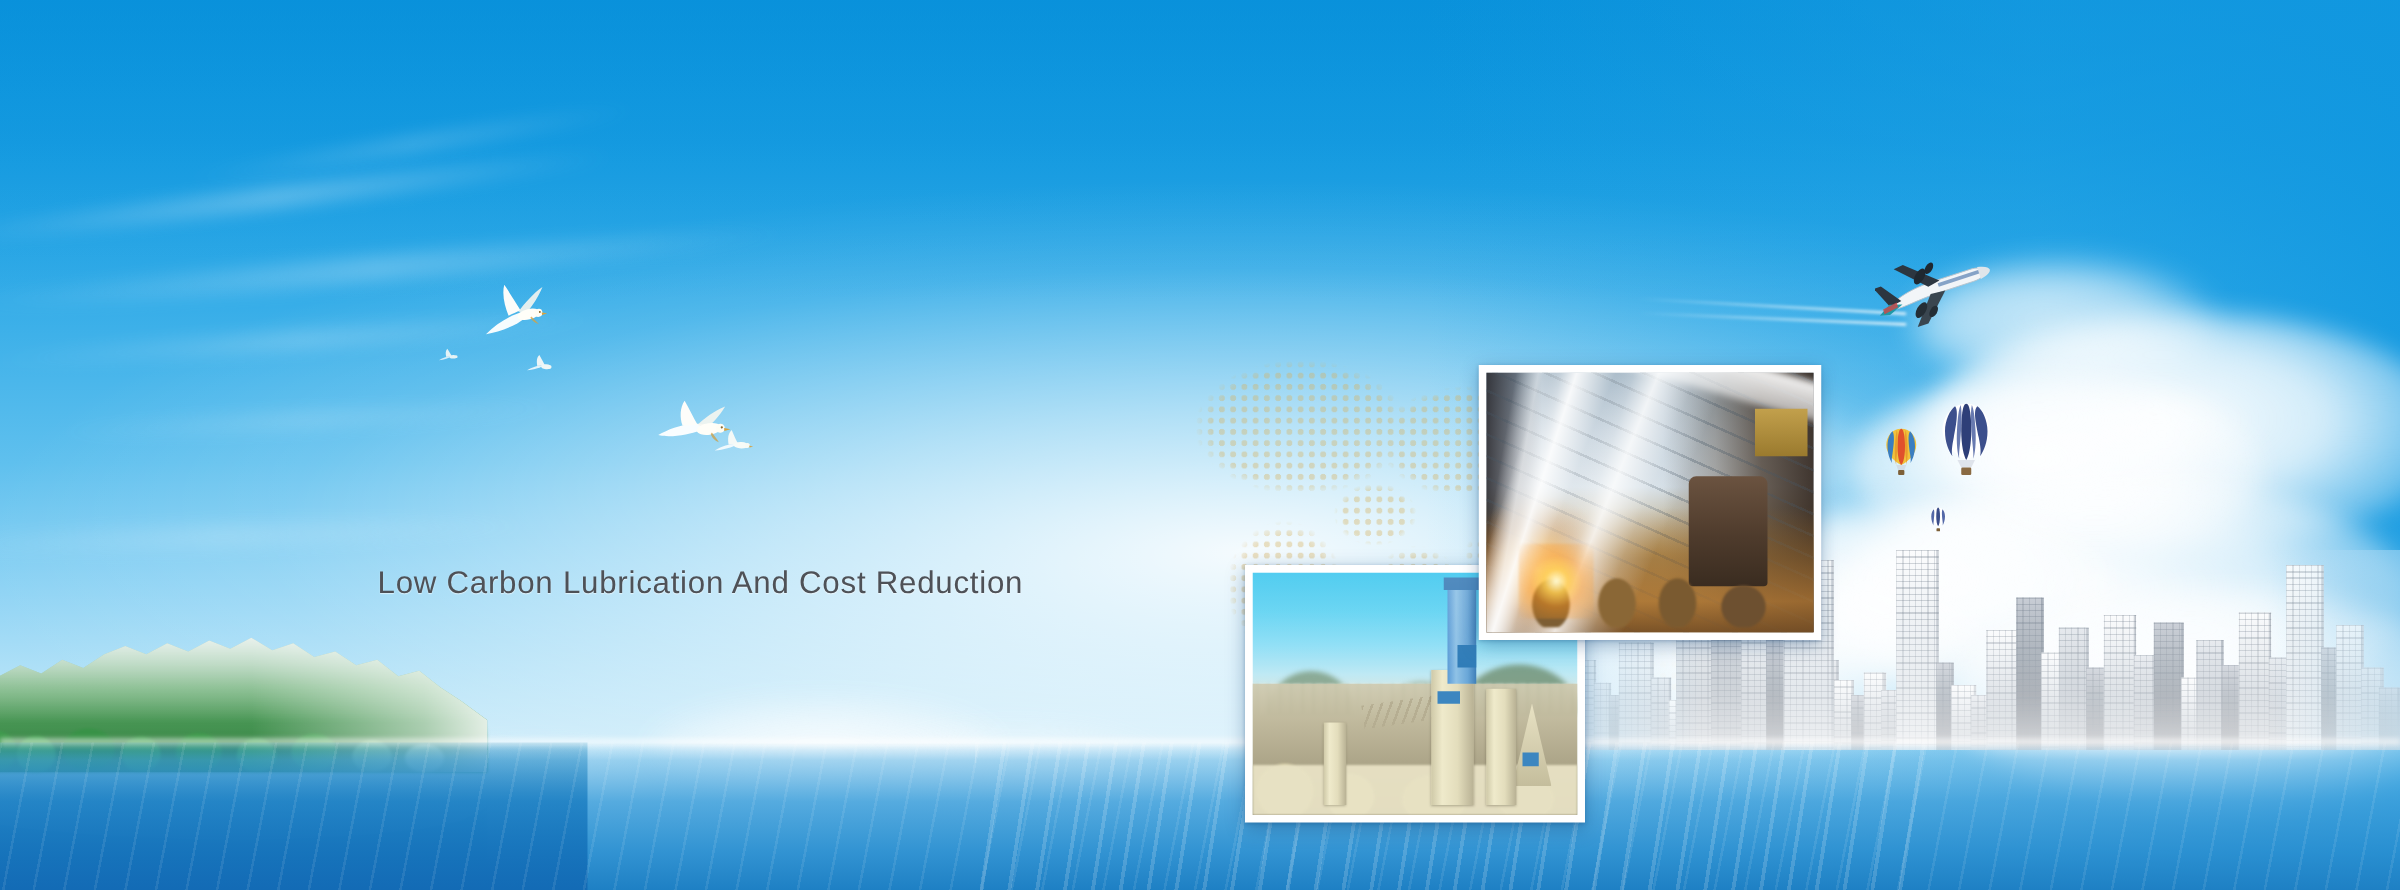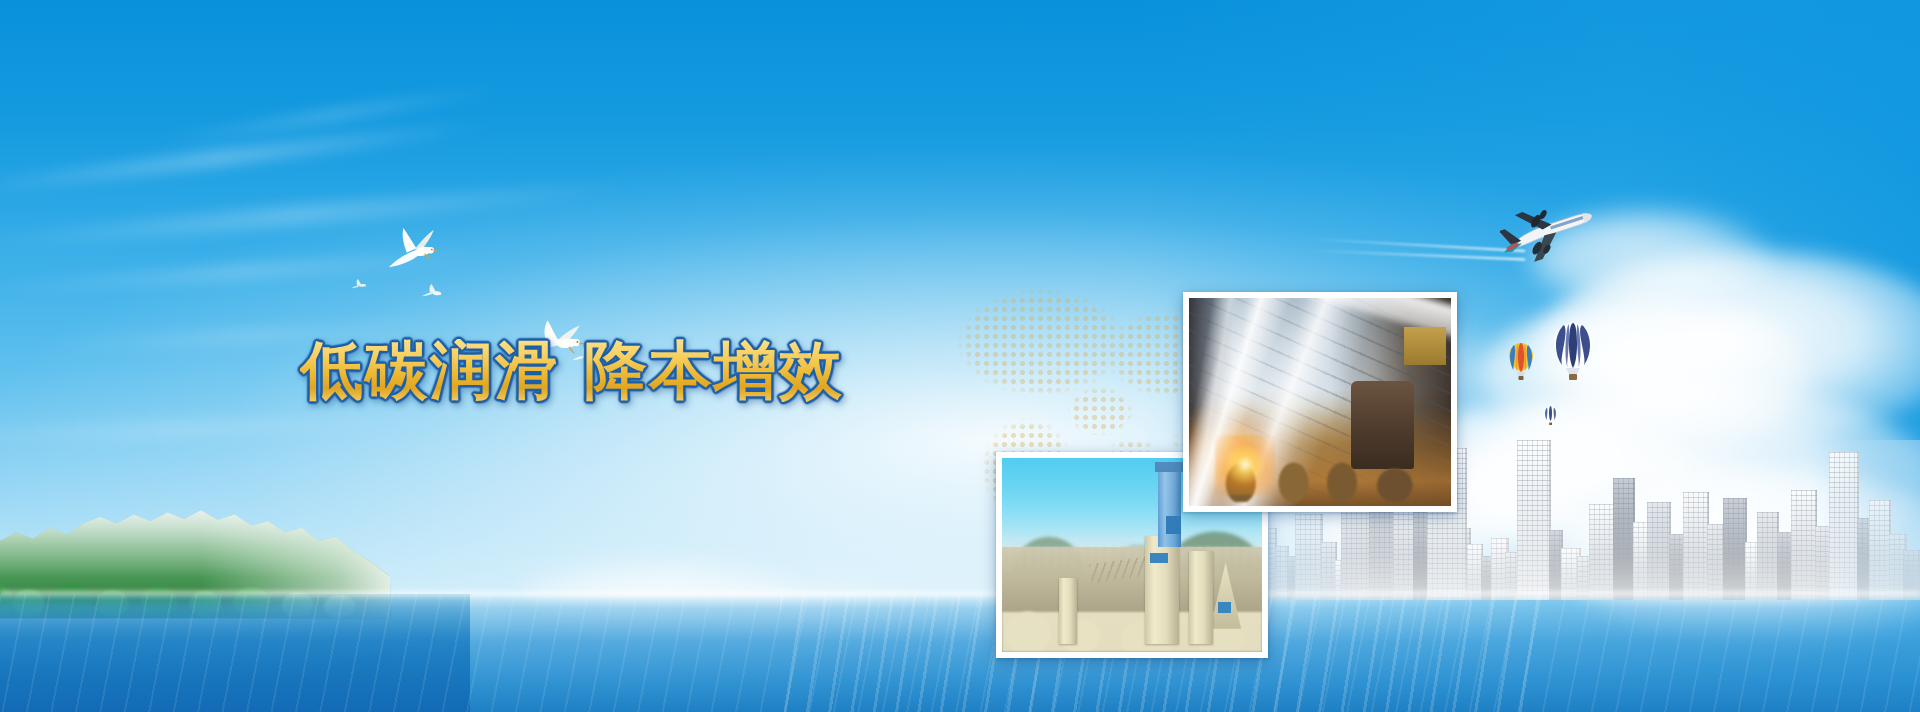--- a/index.html
+++ b/index.html
@@ -587,15 +587,15 @@
     <div class="isl-haze"></div>
   </div>
   <div class="isl-refl"></div>
 
   <div class="water"></div>
   <div class="water-l"></div>
   <div class="water-streaks"></div>
   <div class="water-shine"></div>
   <div class="water-top-line"></div>
 
-  <div class="headline">低碳润滑  降本增效</div>
+  <div class="subtitle">Low Carbon Lubrication And Cost Reduction</div>
 
 </div>
 
 </body></html>

